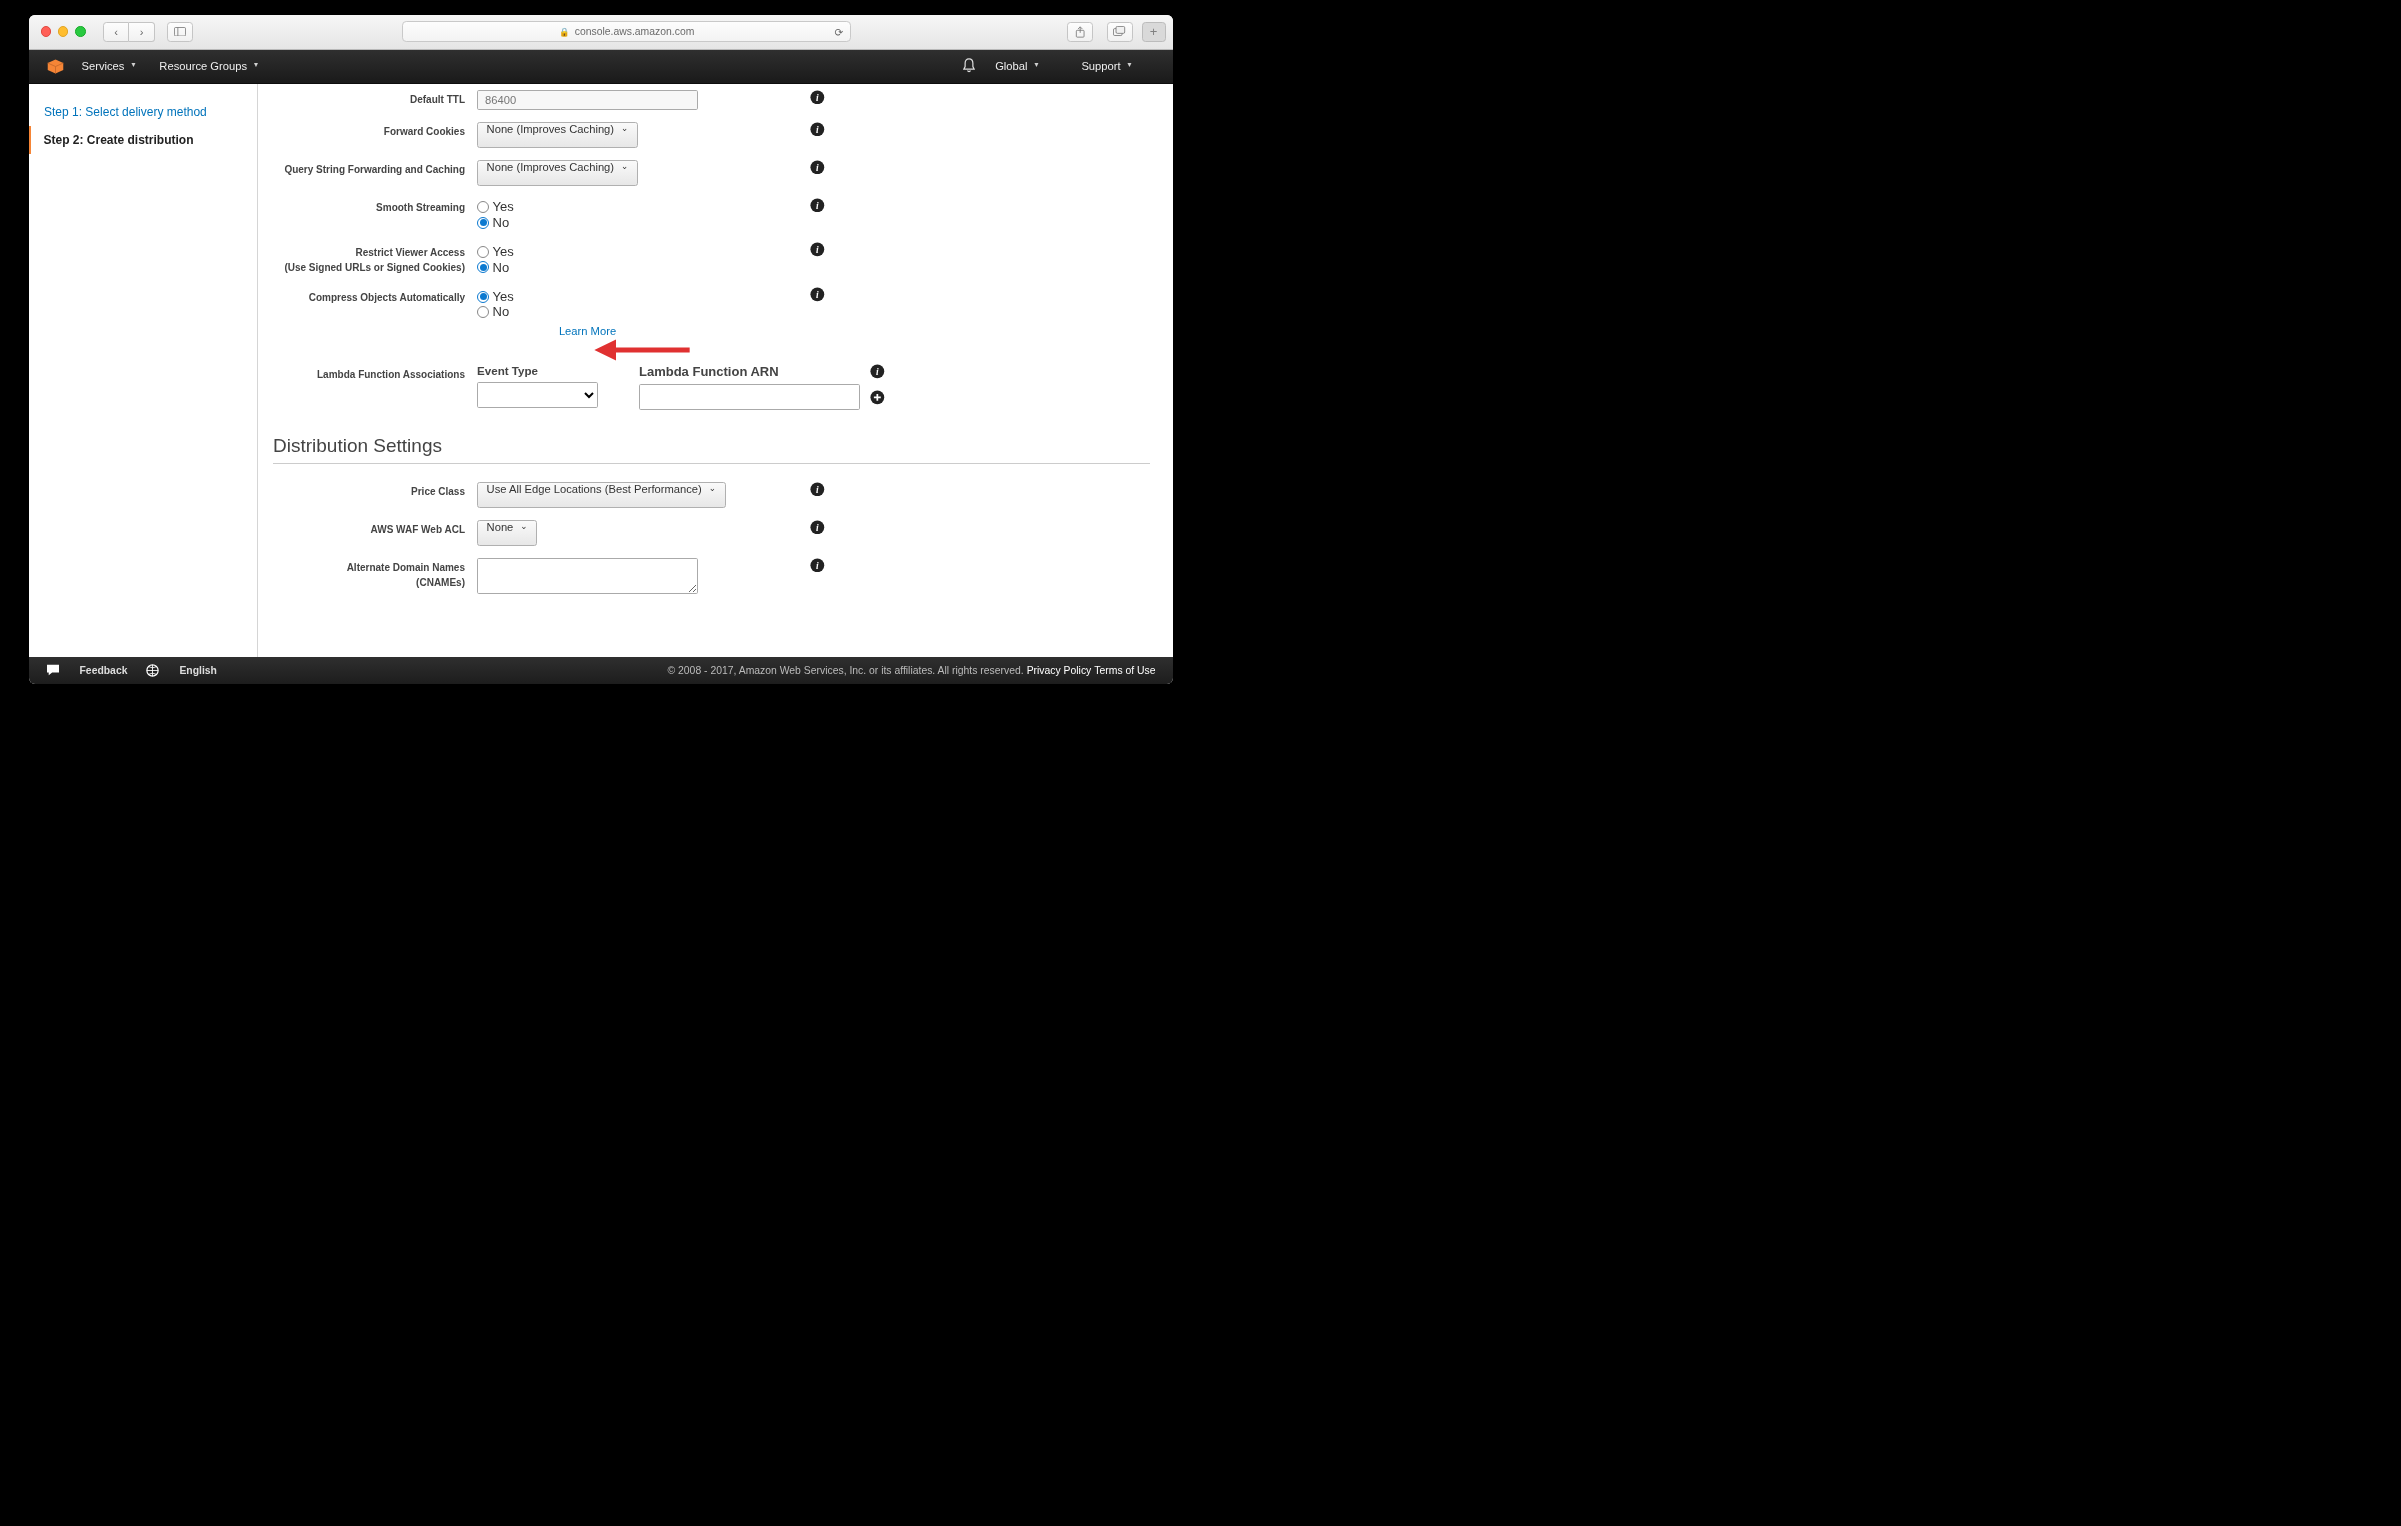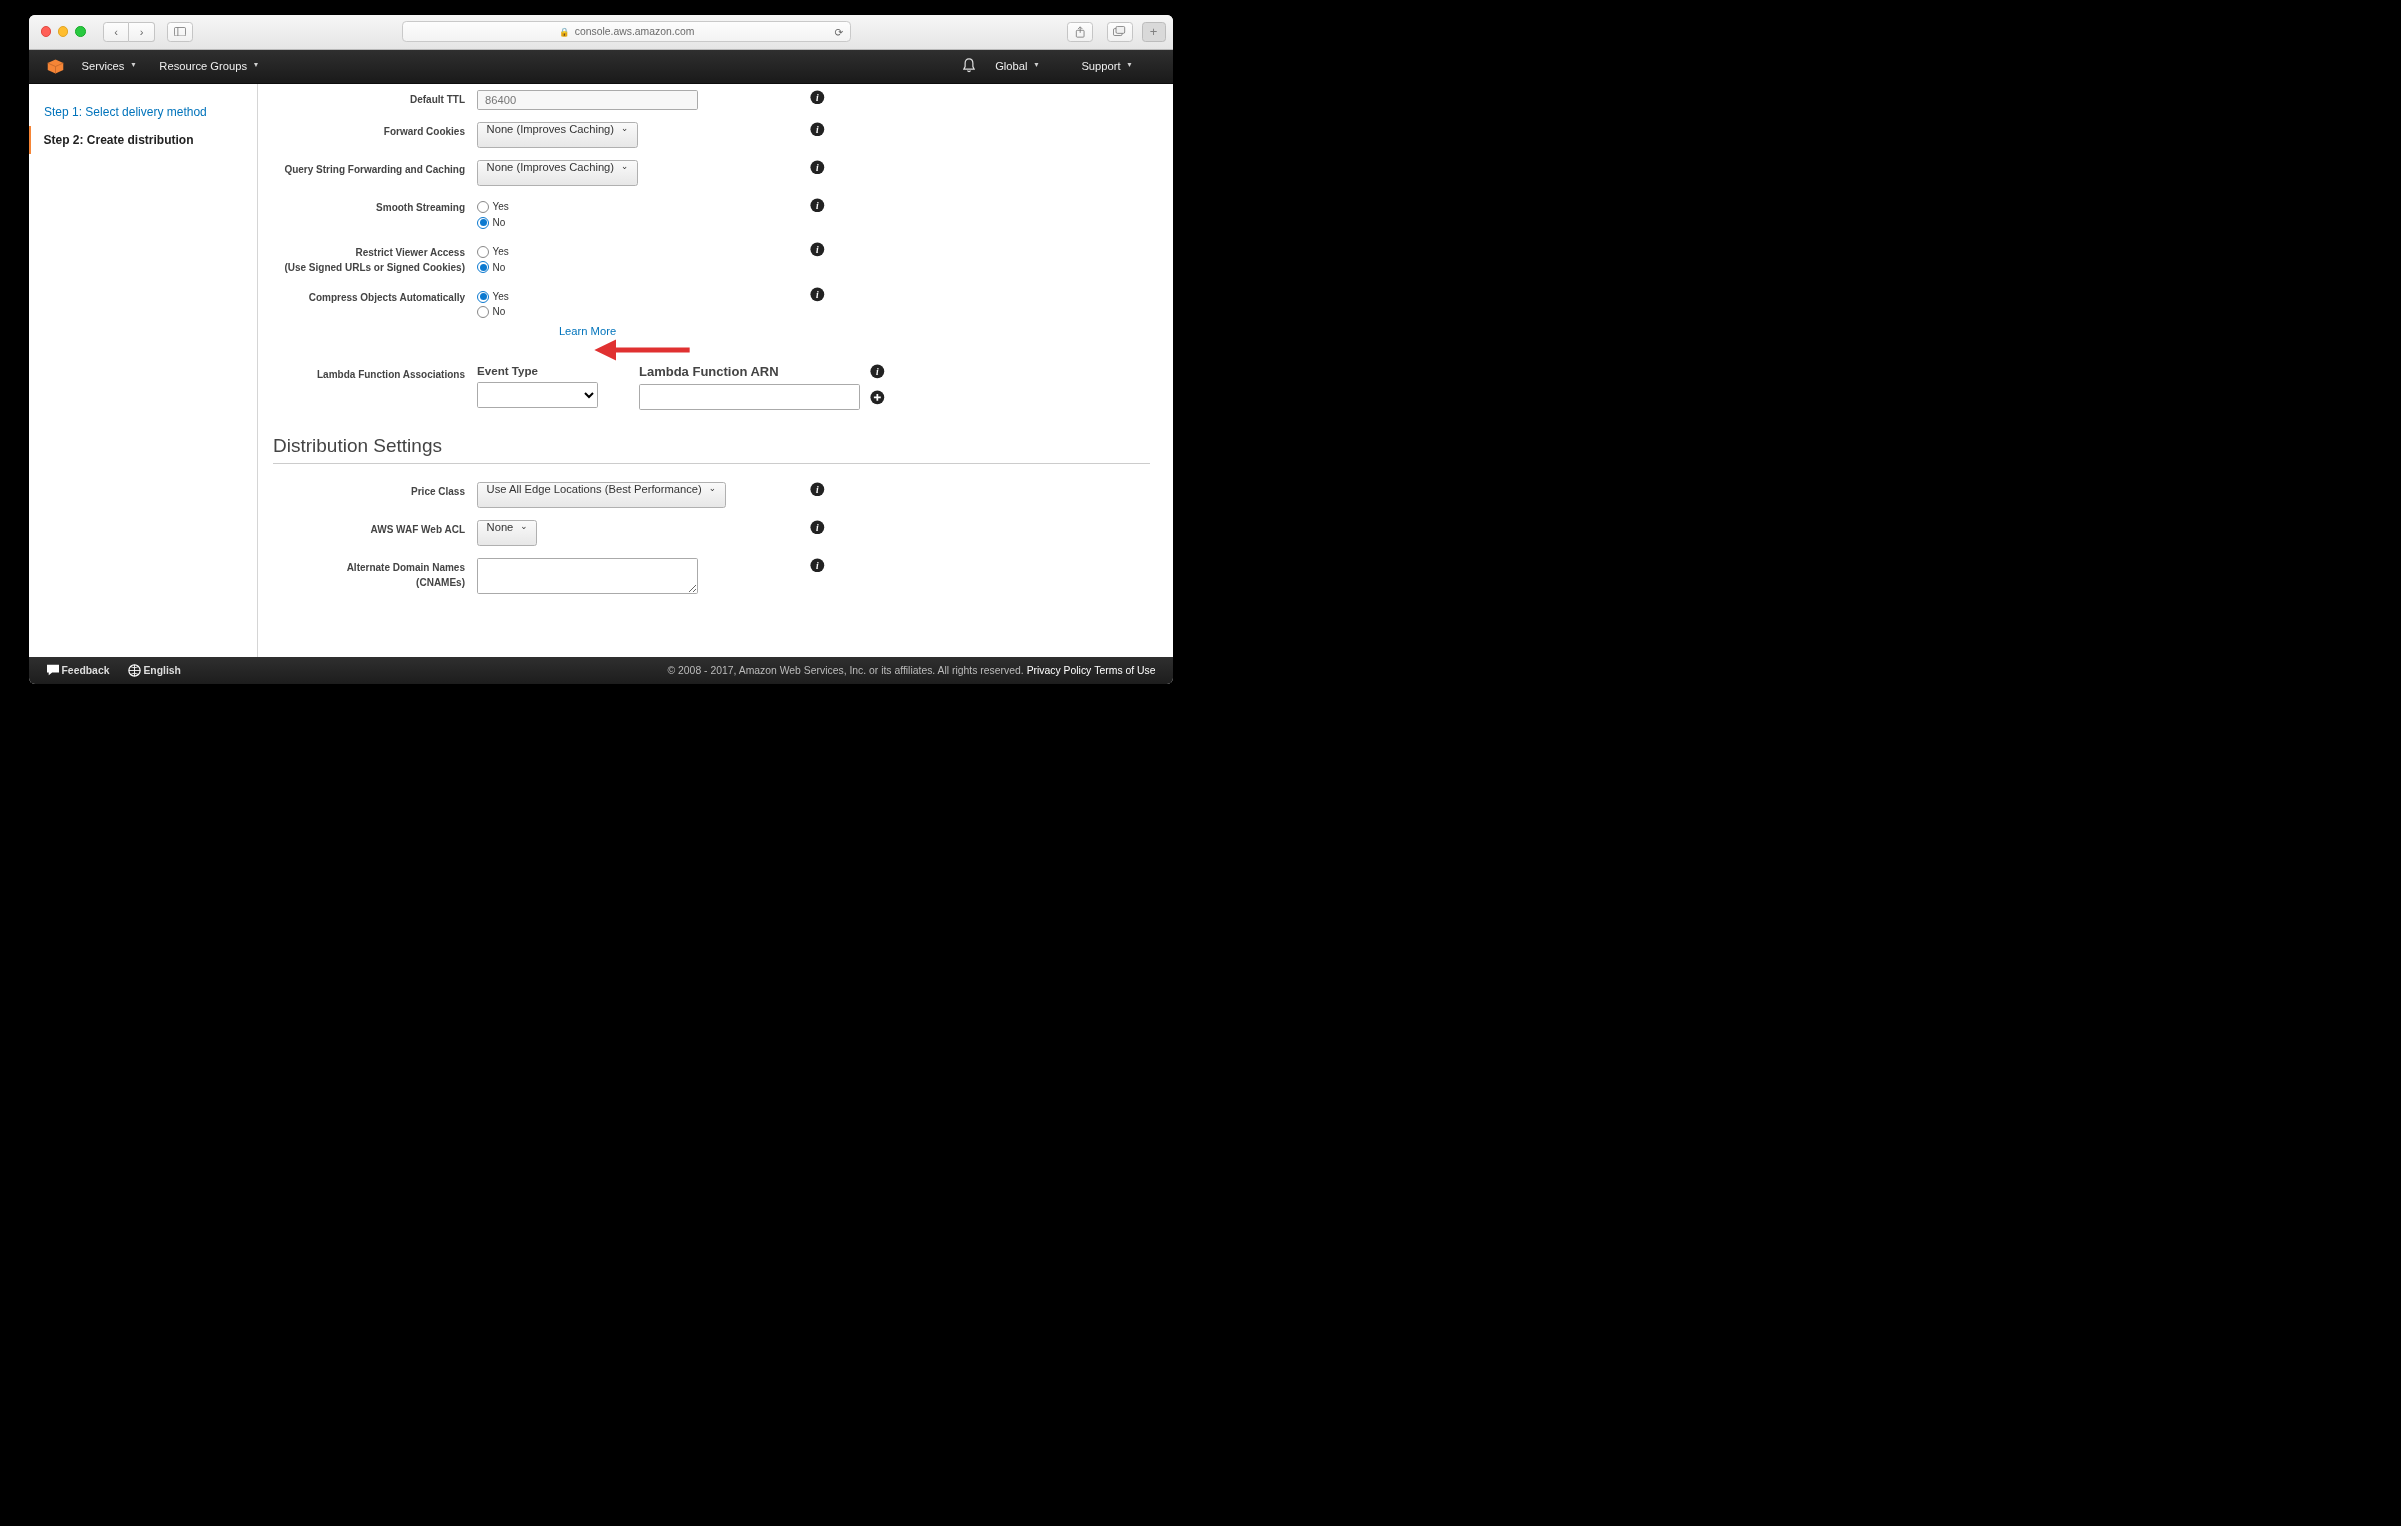--- a/index.html
+++ b/index.html
@@ -38,37 +38,37 @@
 .main{flex:1;overflow:auto;padding:0 22.4px 0 15.5px}
 .form-row{display:flex;padding:6px 0}
 .form-label{width:204px;text-align:right;padding-right:12px;font-weight:700;color:#444;font-size:10px;line-height:14.7px;padding-top:3.5px}
 .form-control{width:323px}
 .info-col{padding-left:10.4px}
 .info-icon{width:15.5px;height:15.5px;color:#222;display:inline-block}
 .text-input{width:221px;height:20px;padding:3.5px 7px;border:0.9px solid #aaa;border-radius:1.7px;background:#f7f7f7;color:#777;font-size:11.2px}
 .select-btn{height:26px;padding:0 8.6px;background:linear-gradient(#fafafa,#e7e7e7);border:0.9px solid #b0b0b0;border-radius:2.6px;font-size:11.2px;color:#333;display:inline-flex;align-items:flex-start;gap:7px;cursor:pointer}
 .select-btn .chev{font-size:8.6px}
 .radio-group{padding-top:1.7px}
-.radio-line{display:flex;align-items:center;gap:3.5px;font-size:10px;color:#333;line-height:15.5px}
+.radio-line{display:flex;align-items:center;gap:3.5px;font-size:13px;color:#333;line-height:15.5px}
 .radio{width:12px;height:12px;border:0.9px solid #888;border-radius:50%;display:inline-flex;align-items:center;justify-content:center;background:#fff}
 .radio.checked{border-color:#0b79d0}
 .radio.checked::after{content:"";width:7px;height:7px;border-radius:50%;background:#0b79d0}
 .learn-more{color:#0073bb;font-size:11.2px;text-align:center;width:221px;padding-top:5.2px}
 .sec-heading{font-size:19px;color:#444;font-weight:400;border-bottom:0.9px solid #ccc;padding:12px 0 5.2px;margin:7px 0 12px}
 .plain-select{width:121px;height:26px;border:0.9px solid #aaa;border-radius:1.7px;background:#fff;font-size:11.2px}
 .plain-input{width:221px;height:26px;border:0.9px solid #aaa;border-radius:1.7px;background:#fff;font-size:11.2px;padding:0 7px}
 .textarea{width:221px;height:36px;border:0.9px solid #aaa;border-radius:1.7px;resize:both;font-size:11.2px;padding:3.5px}
 .arrow-annot{position:absolute;left:561px;top:322px;pointer-events:none}
 .arrow-annot svg{display:block}
 
 .aws-footer{height:27px;background:linear-gradient(#2f2f2f,#1d1d1d);display:flex;align-items:center;color:#ddd;font-size:10.4px;padding:0 17px;gap:19px}
 .aws-footer .fr{margin-left:auto;display:flex;align-items:center;gap:3px}
 .aws-footer .copy{color:#bbb}
 .flink{color:#fff}
-.ficon{display:flex;align-items:center;gap:2px}
+.ficon{display:flex;align-items:center;gap:20px}
 </style>
 </head>
 <body>
 
 <div class="desktop">
 <div class="safari">
 
   <div class="titlebar">
     <div class="traffic">
       <div class="dot red"></div>

